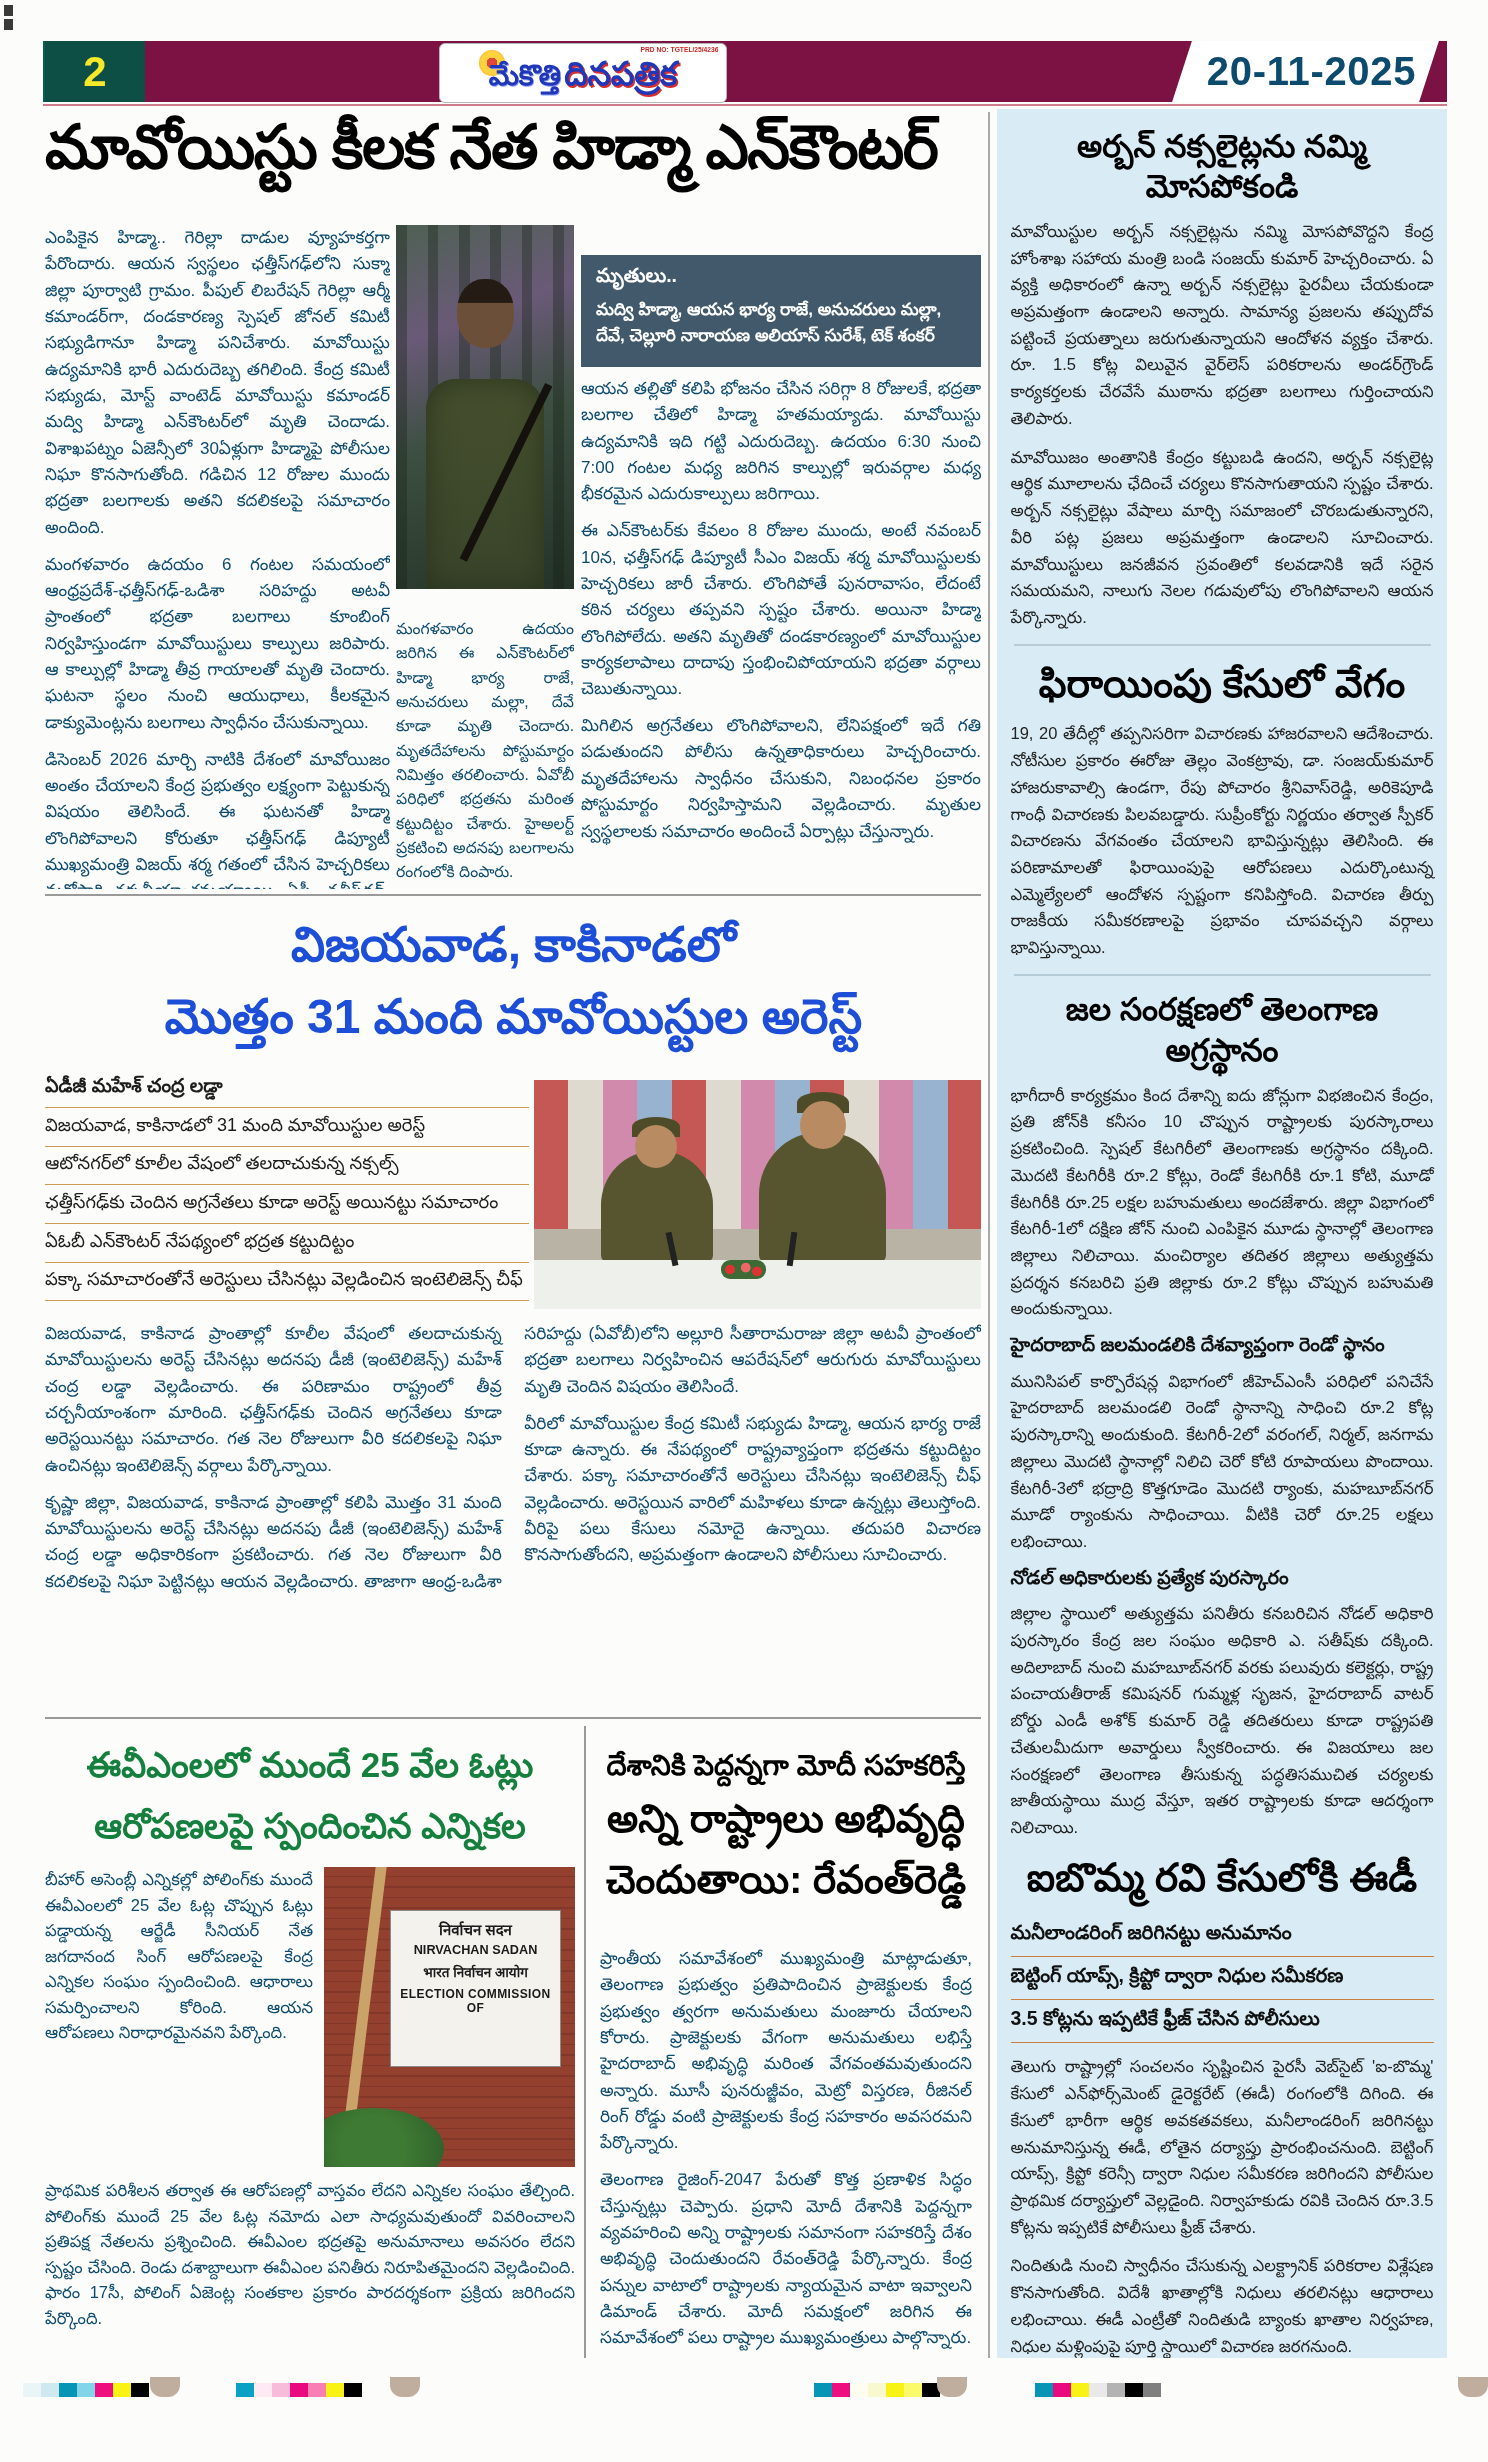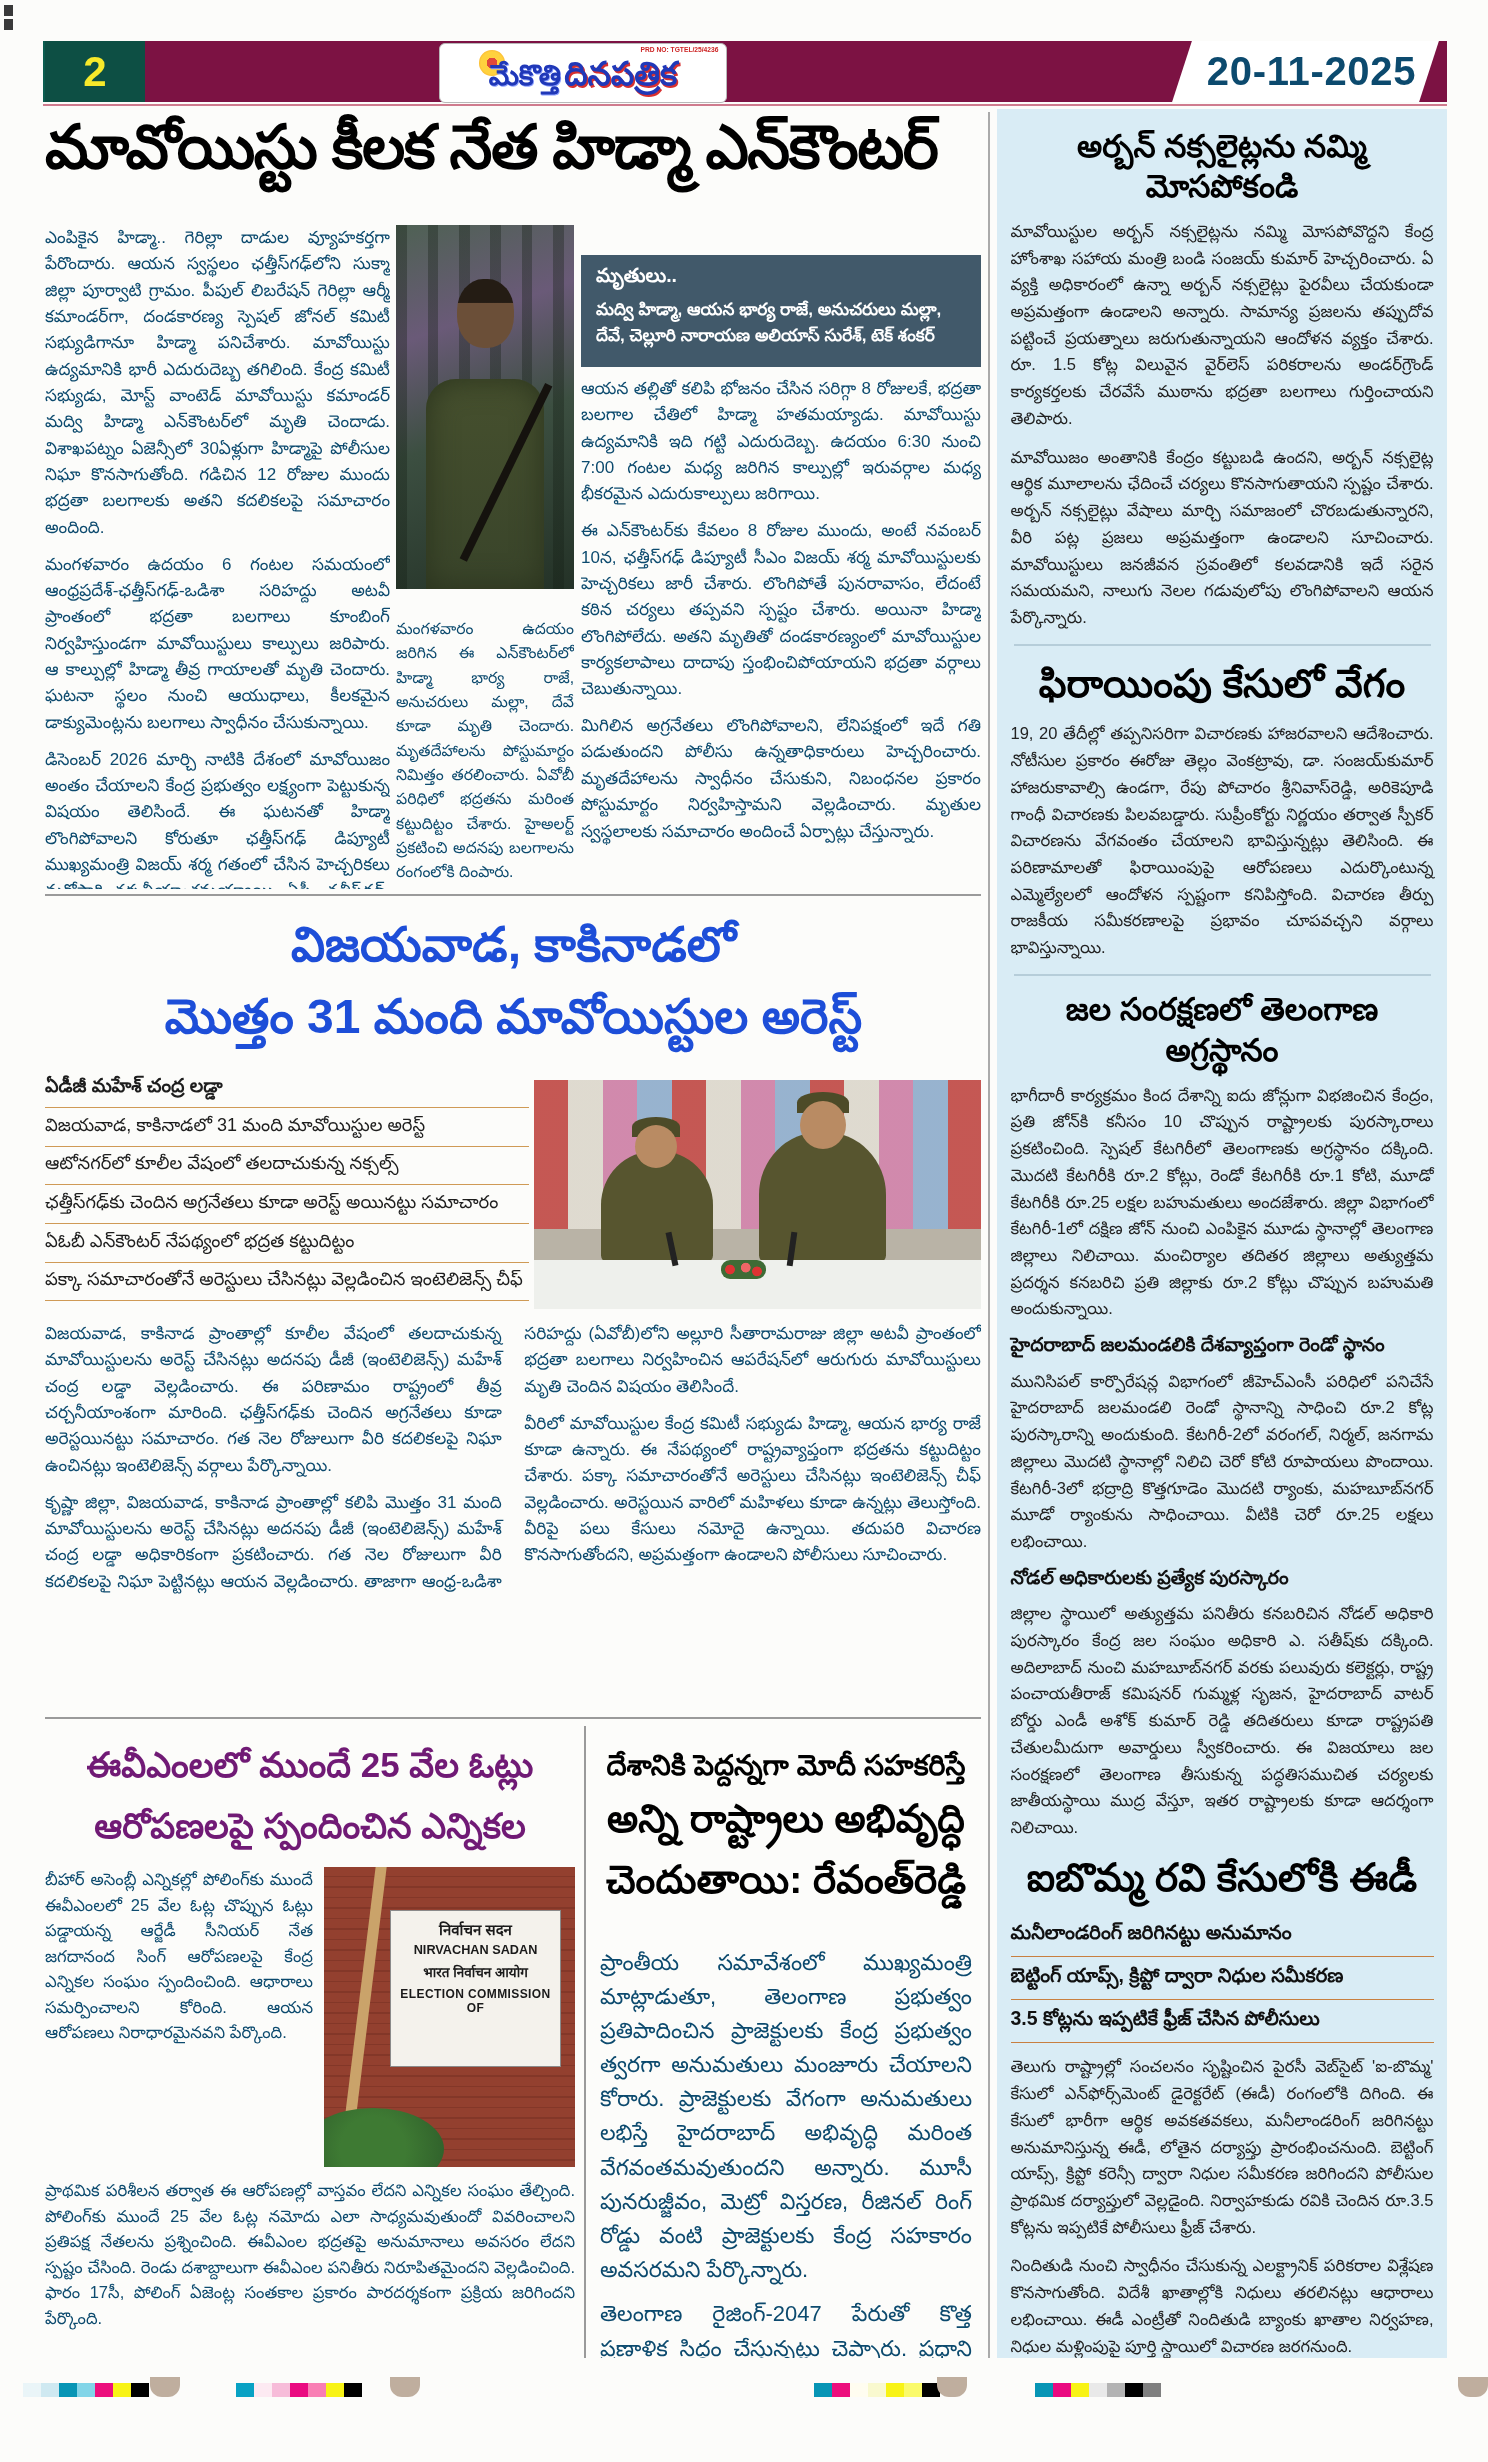--- a/index.html
+++ b/index.html
@@ -73,21 +73,21 @@
   #s2-photo .m1{left:135px;transform:rotate(-12deg);}
   #s2-photo .m2{left:255px;transform:rotate(8deg);}
   #s2-photo .flower{position:absolute;left:187px;bottom:30px;width:45px;height:19.5px;border-radius:9px;
       background:radial-gradient(circle at 20% 50%,#d33 0 4.5px,transparent 5.2px),radial-gradient(circle at 55% 40%,#e66 0 4.5px,transparent 5.2px),
       radial-gradient(circle at 80% 60%,#d33 0 4.5px,transparent 5.2px),#3e6b35;}
   #s2-body{left:45px;top:1321px;width:936px;height:388px;column-count:2;column-gap:22.5px;}
 
   #div2{left:45px;top:1717px;width:936px;height:1.5px;background:#9a9a9a;}
 
   
-  #evm-head{left:45px;top:1734px;width:530px;height:127px;text-align:center;font-weight:800;font-size:35px;line-height:1.75;color:#701a75;overflow:hidden;}
+  #evm-head{left:45px;top:1734px;width:530px;height:127px;text-align:center;font-weight:800;font-size:35px;line-height:1.75;color:#15803d;overflow:hidden;}
   #evm-p1{left:45px;top:1867px;width:268px;height:300px;font-size:16.5px;}
   #evm-photo{left:324px;top:1867px;width:251px;height:300px;overflow:hidden;
       background:repeating-linear-gradient(180deg,#93402f 0 9px,#833728 9px 10.5px);}
   #evm-photo .pole{position:absolute;left:33px;top:-9px;width:10.5px;height:322px;background:#caa36a;transform:rotate(7deg);}
   #evm-photo .sign{position:absolute;left:66px;top:43px;width:171px;height:157px;background:#f4f2ec;border:1.5px solid #8a8a8a;
       text-align:center;padding-top:7.5px;box-sizing:border-box;}
   #evm-photo .sign div{font-weight:700;color:#1a1a1a;}
   #evm-photo .s1{font-size:15px;}
   #evm-photo .s2{font-size:12.7px;margin-top:4.5px;}
   #evm-photo .s3{font-size:13.5px;margin-top:6px;}
@@ -95,21 +95,21 @@
   #evm-photo .bush{position:absolute;left:-22.5px;bottom:-22.5px;width:142px;height:82px;border-radius:50%;
       background:radial-gradient(circle,#3e7a33 0 40%,#2e5c2a 100%);}
   #evm-p2{left:45px;top:2178px;width:530px;height:180px;font-size:16.5px;}
 
   #vr-bottom{left:584px;top:1726px;width:1.5px;height:632px;background:#9a9a9a;}
 
   
   #modi-head{left:600px;top:1741px;width:372px;text-align:center;color:#000;overflow:hidden;height:195px;}
   #modi-head .l1{font-size:28.5px;font-weight:700;line-height:1.7;}
   #modi-head .l2,#modi-head .l3{font-size:39px;font-weight:800;line-height:1.55;}
-  #modi-body{left:600px;top:1946px;width:372px;height:412px;font-size:22px;}
+  #modi-body{left:600px;top:1946px;width:372px;height:412px;font-size:17px;}
 
   
   #vr-side{left:988px;top:112px;width:1.5px;height:2246px;background:#aaa;}
   #sidebar{left:997px;top:109px;width:450px;height:2249px;background:#d9ecf5;overflow:hidden;box-sizing:border-box;padding:10.5px 13.5px;}
   #sidebar .sep{height:1.5px;background:#b6cdd9;margin:13.5px 3px;}
   .sb-h1{font-size:31.5px;font-weight:800;text-align:center;color:#000;line-height:1.3;margin:6px 0 10.5px 0;}
   .sb-h1.big{font-size:39px;}
   .sb-p{font-size:16.5px;line-height:1.62;text-align:justify;color:#222;margin:0 0 12px 0;}
   .sb-sub{font-size:19px;font-weight:700;color:#111;margin:4.5px 0 7.5px 0;}
   .sb-bullet{font-size:19.5px;font-weight:700;color:#111;padding:7.5px 0 7.5px 0;border-bottom:1.5px solid #c87f3f;}

